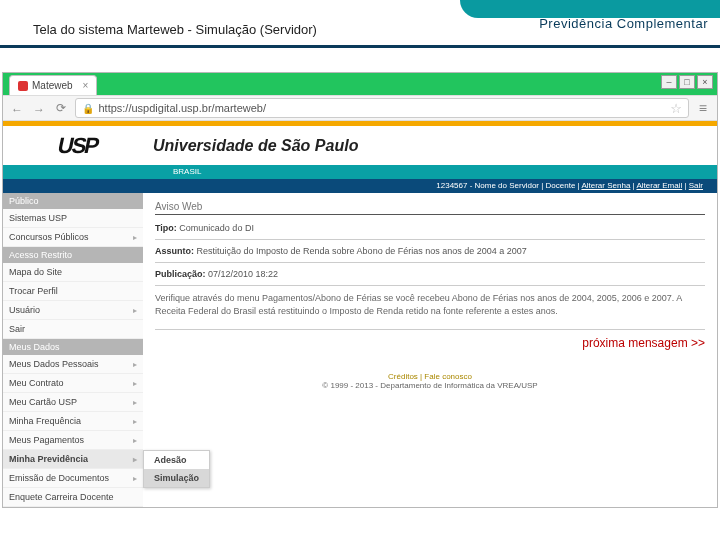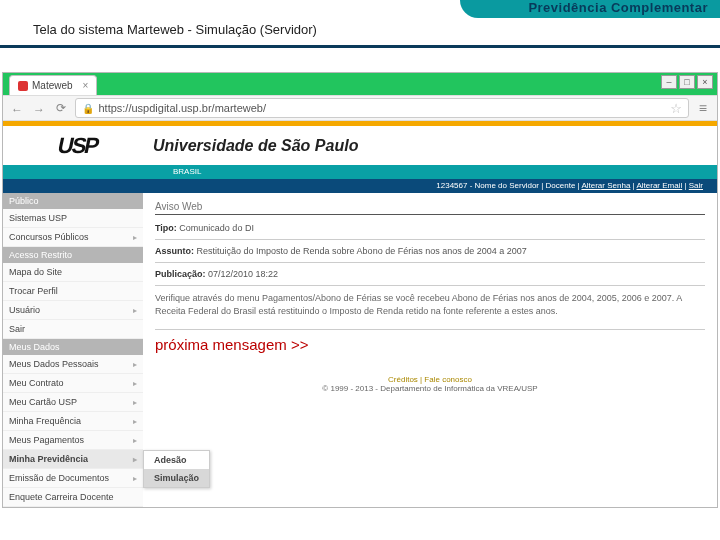--- a/index.html
+++ b/index.html
@@ -1,21 +1,21 @@
 <!DOCTYPE html>
 <html><head>
 <meta charset="utf-8">
 <style>
 * { margin: 0; padding: 0; box-sizing: border-box; font-family: Arial, sans-serif; }
 body { width: 720px; height: 540px; background: #fff; overflow: hidden; font-size: 10px; }
 
 .slide-header { position: relative; height: 48px; border-bottom: 3px solid #0a3a5a; }
 .slide-header .curve { position: absolute; right: 0; top: 0; width: 260px; height: 18px; background: #0a9aa0; border-bottom-left-radius: 18px; }
 .slide-header .title-left { position: absolute; left: 33px; top: 22px; font-size: 13px; color: #222; }
-.slide-header .title-right { position: absolute; right: 12px; top: 0; font-size: 13px; font-weight: bold; color: #083a5a; letter-spacing: 0.5px; }
+.slide-header .title-right { position: absolute; right: 12px; top: 16px; font-size: 13px; font-weight: normal; color: #083a5a; letter-spacing: 0.5px; }
 
 .browser { margin: 24px 2px 0 2px; border: 1px solid #b8b8b8; background: #fff; }
 .tabbar { height: 22px; background: #22c55e; display: flex; align-items: flex-end; padding-left: 6px; position: relative; }
 .tab { display: flex; align-items: center; background: #fff; border: 1px solid #c0c0c0; border-bottom: none; border-radius: 4px 4px 0 0; height: 20px; padding: 0 8px; font-size: 10px; color: #444; gap: 4px; }
 .tab .fav { width: 10px; height: 10px; background: #d33; border-radius: 2px; }
 .tab .x { margin-left: 6px; color: #888; cursor: pointer; }
 .winbtns { position: absolute; right: 4px; top: 2px; display: flex; gap: 2px; }
 .winbtn { width: 16px; height: 14px; border: 1px solid #999; background: #f0f0f0; font-size: 9px; text-align: center; line-height: 12px; color: #555; }
 
 .addrbar { height: 26px; background: #f5f5f5; border-top: 1px solid #ddd; border-bottom: 1px solid #ddd; display: flex; align-items: center; padding: 0 6px; gap: 6px; }
@@ -43,21 +43,21 @@
 .submenu { position: absolute; left: 140px; top: 0; background: #fff; border: 1px solid #ccc; box-shadow: 1px 1px 3px rgba(0,0,0,0.2); z-index: 10; }
 .submenu .sm-item { padding: 4px 10px; font-size: 9px; color: #444; cursor: pointer; white-space: nowrap; }
 .submenu .sm-item.hl { background: #d8d8d8; }
 
 .main { flex: 1; padding: 8px 12px; font-size: 9px; color: #555; }
 .aviso-title { color: #777; font-size: 10px; border-bottom: 1px solid #555; padding-bottom: 2px; margin-bottom: 8px; }
 .field-row { margin-bottom: 5px; }
 .field-row b { color: #333; }
 .hr { border: none; border-top: 1px solid #ccc; margin: 6px 0; }
 .body-text { color: #666; margin: 6px 0 12px; line-height: 1.4; }
-.next-msg { text-align: left; color: #b00; font-size: 15px; cursor: pointer; }
+.next-msg { text-align: right; color: #b00; font-size: 12px; cursor: pointer; }
 .footer { text-align: center; font-size: 8px; color: #666; margin-top: 22px; }
 .footer .links span { color: #a80; cursor: pointer; }
 </style>
 </head>
 <body>
 
 <div class="slide-header">
   <div class="curve"></div>
   <div class="title-right">Previdência Complementar</div>
   <div class="title-left">Tela do sistema Marteweb - Simulação (Servidor)</div>

